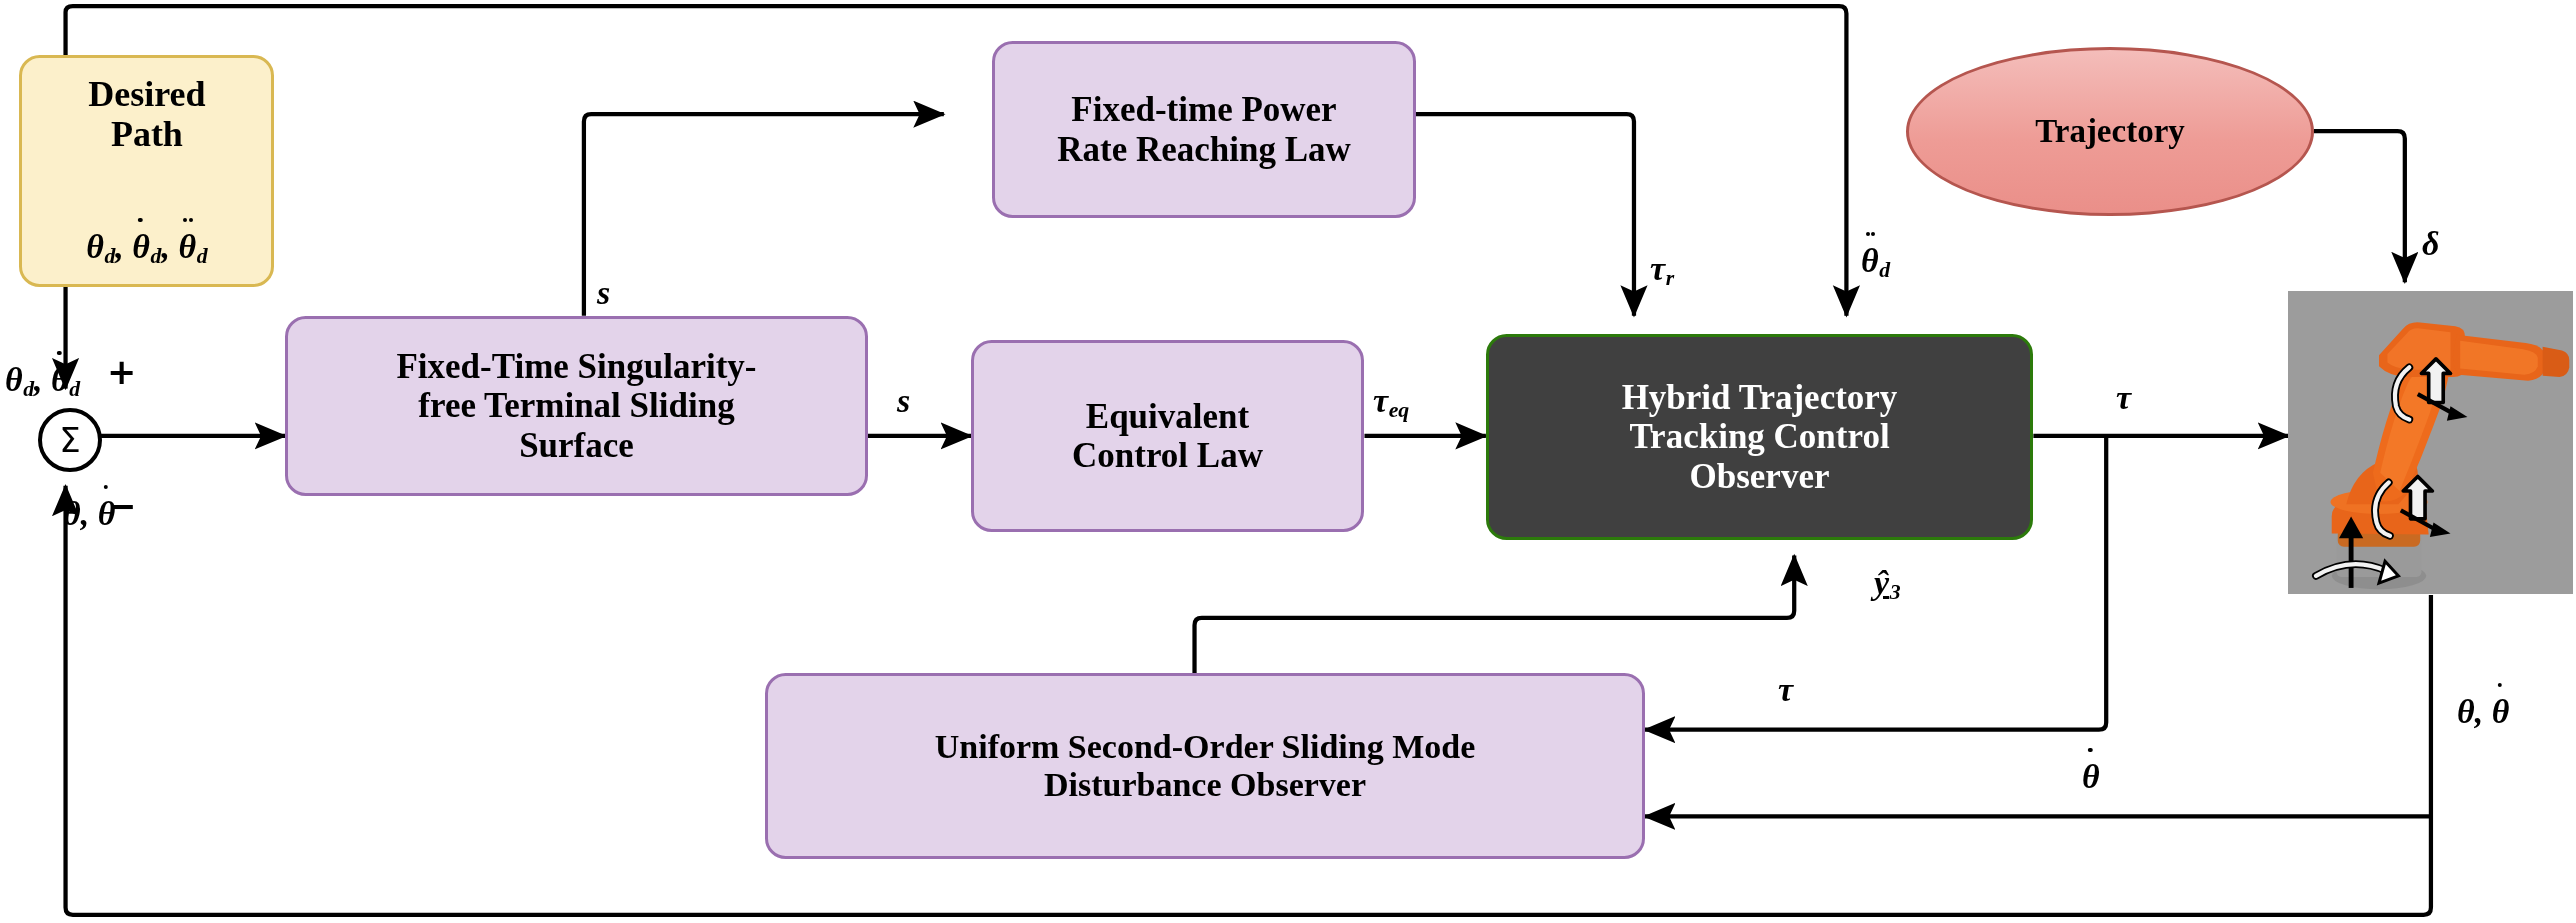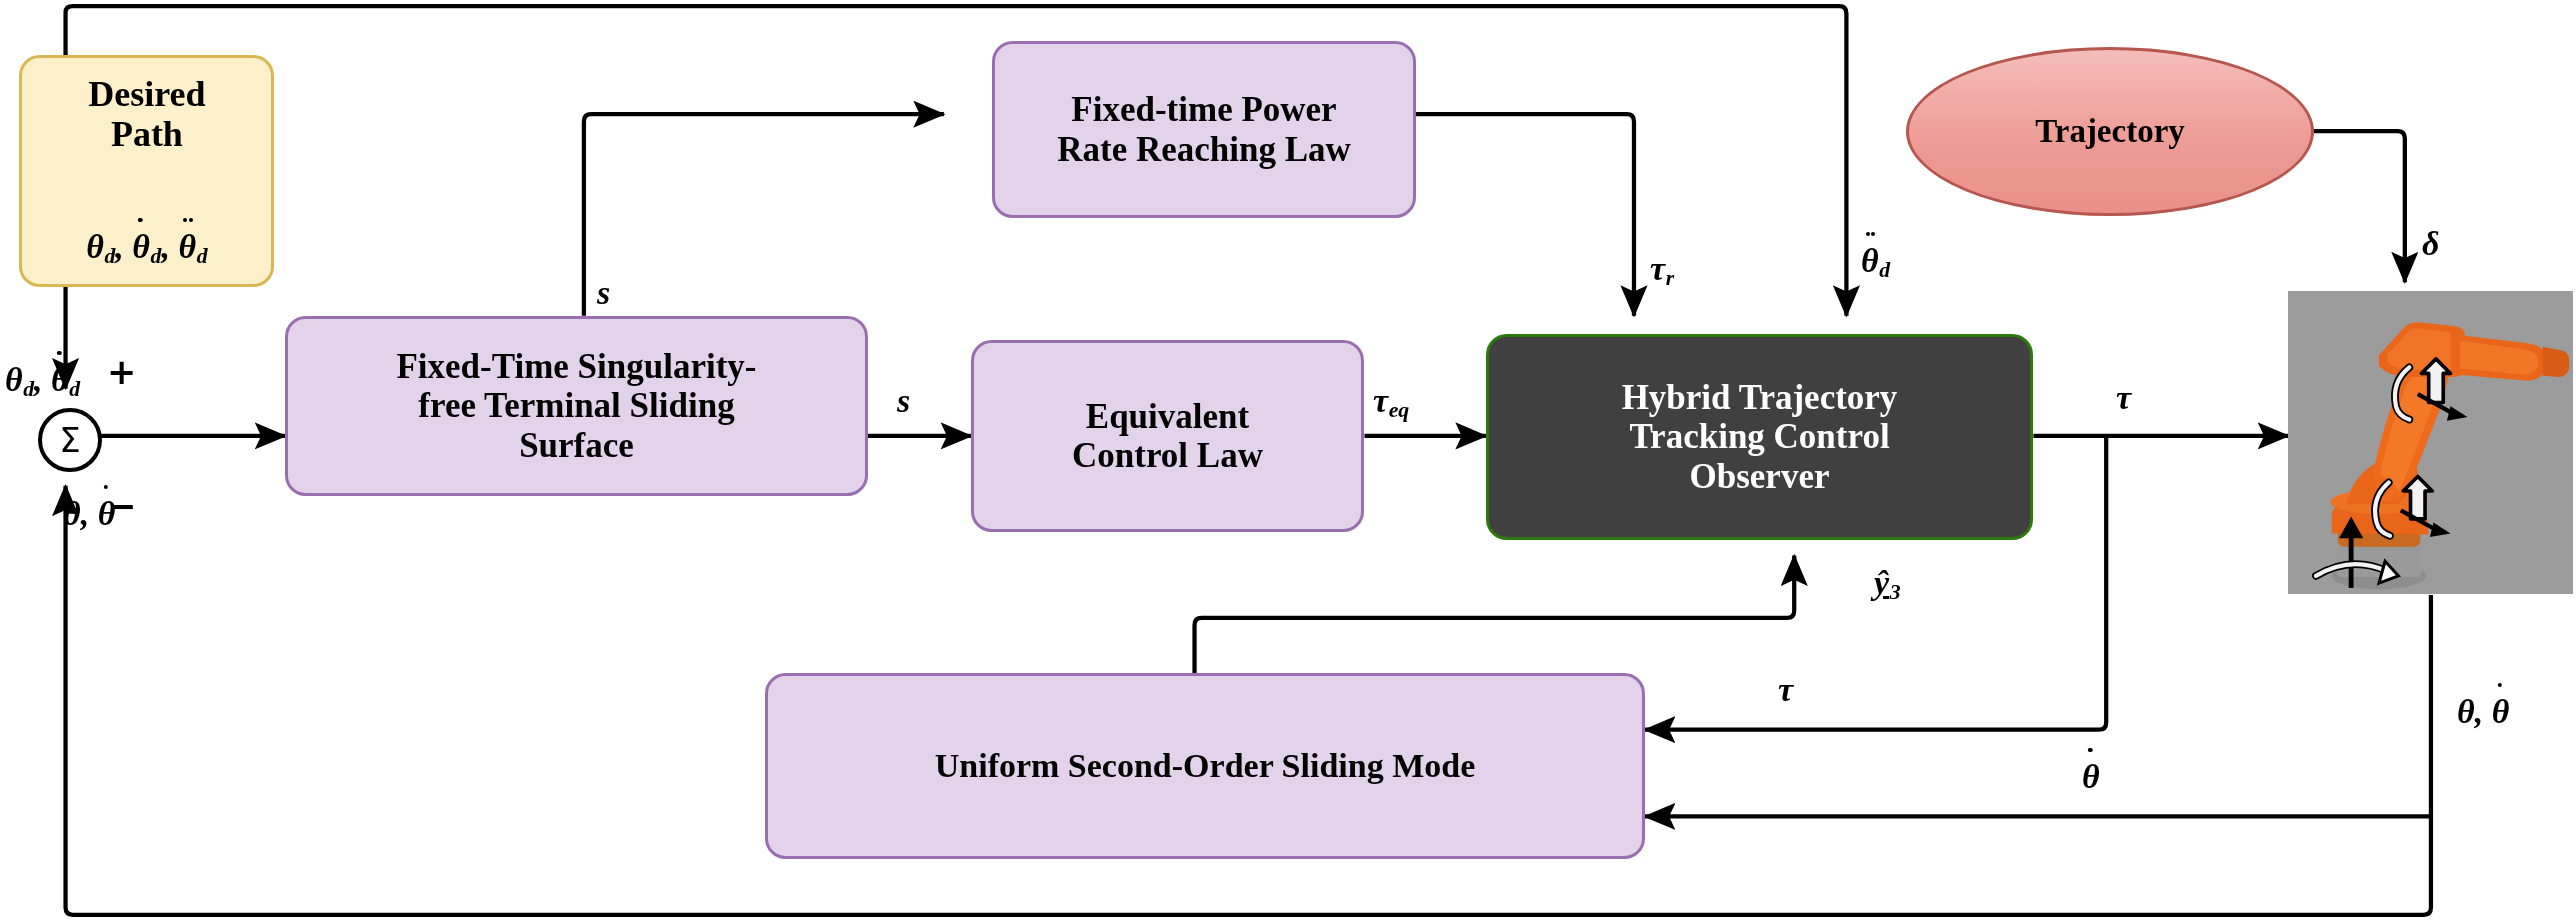--- a/index.html
+++ b/index.html
@@ -225,20 +225,21 @@
 
   <div class="node ellipse-dist" style="left:1906px; top:47px; width:408px; height:169px; font-size:33px; padding:0 24px;">
     <div style="width:100%;">
       <div>Trajectory</div>
     </div>
   </div>
 
   <div class="node rbox" style="left:765px; top:673px; width:880px; height:186px; font-size:34px; padding:0 14.6px;">
     <div style="width:100%;">
       <div>Uniform Second-Order Sliding Mode</div>
+      <div>Disturbance Observer</div>
     </div>
   </div>
 
   <div class="robotpic" style="left:2288px; top:291px; width:285px; height:303px;">
     <svg viewBox="0 0 470 500" width="285" height="303">
       <rect x="0" y="0" width="470" height="500" fill="#9C9C9C"></rect>
 
       <ellipse cx="150" cy="470" rx="78" ry="22" fill="#8E8E8E"></ellipse>
       <rect x="80" y="400" width="140" height="72" rx="8" fill="#9A9A9A"></rect>
       <rect x="82" y="392" width="136" height="30" rx="10" fill="#C96A22"></rect>

